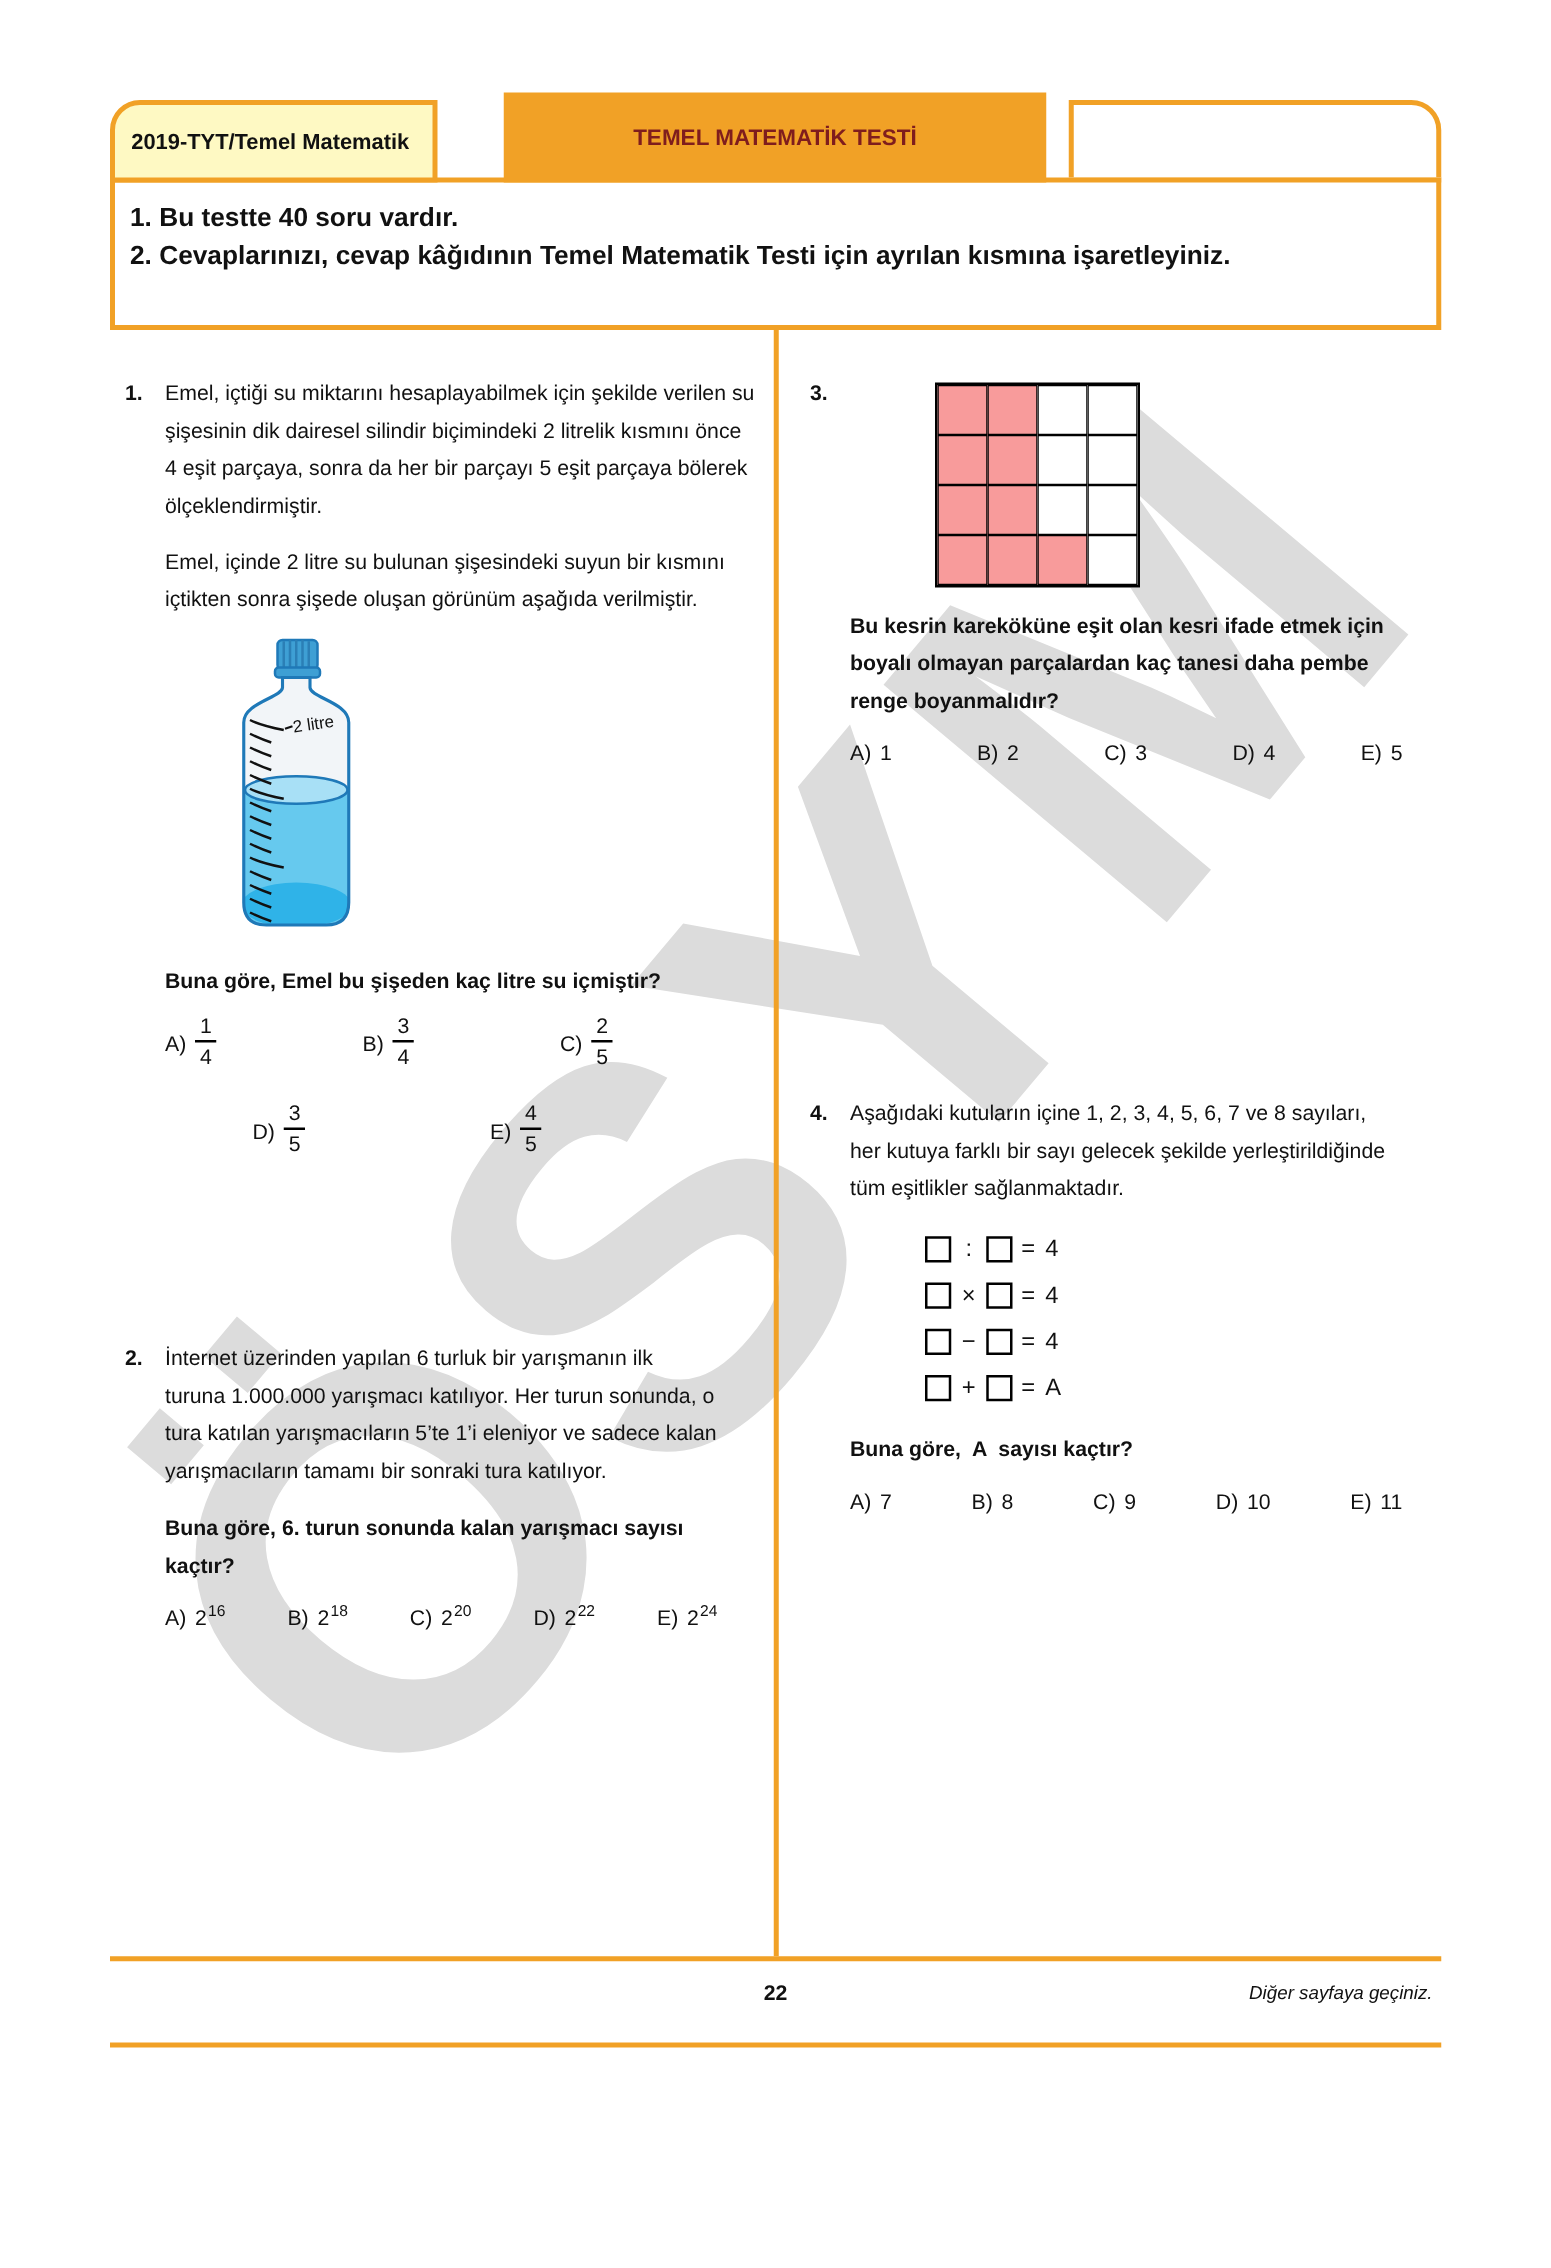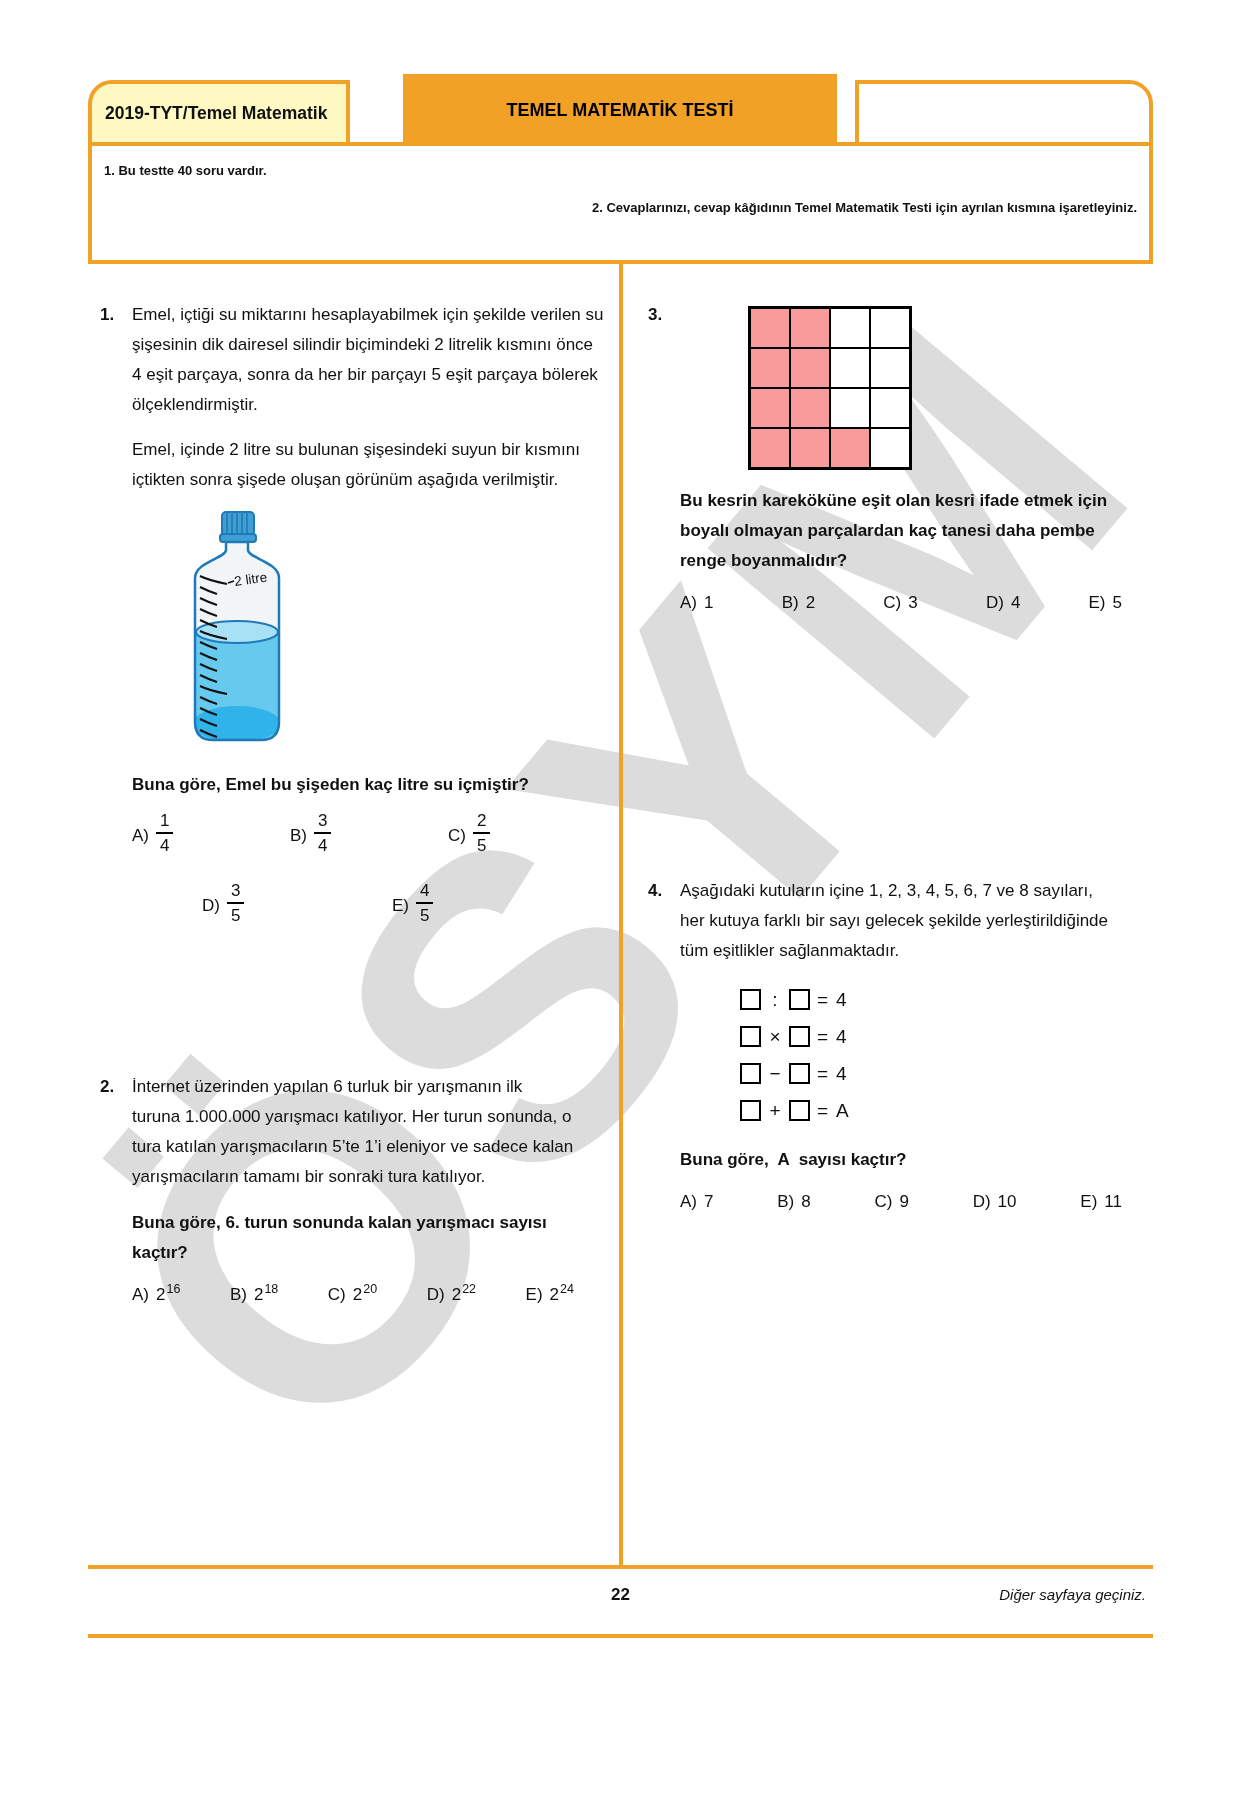--- a/index.html
+++ b/index.html
@@ -20,34 +20,34 @@
   
   .tab-exam {
     position:absolute; left:88px; top:80px; width:262px; height:66px;
     background:#fef9c3; border:4px solid var(--orange); border-radius:24px 0 0 0;
     box-sizing:border-box; display:flex; align-items:center; padding-left:13px;
     font-weight:bold; font-size:17.5px; z-index:3;
   }
   .title-box {
     position:absolute; left:403px; top:74px; width:434px; height:72px;
     background:var(--orange); display:flex; align-items:center; justify-content:center;
-    font-weight:bold; font-size:18px; color:#000000; z-index:3;
+    font-weight:bold; font-size:18px; color:#7f1d1d; z-index:3;
   }
   .tab-blank {
     position:absolute; left:855px; top:80px; width:298px; height:66px;
     background:#fff; border:4px solid var(--orange); border-radius:0 24px 0 0;
     box-sizing:border-box; z-index:2;
   }
   .instr-box {
     position:absolute; left:88px; top:142px; width:1065px; height:122px;
     box-sizing:border-box; border:4px solid var(--orange); background:#fff;
     padding:17px 12px; z-index:2;
   }
-  .instr-line { font-weight:bold; font-size:13px; }
-  .instr-line + .instr-line { margin-top:22px;text-align:right; }
+  .instr-line { font-weight:bold; font-size:21px; }
+  .instr-line + .instr-line { margin-top:6px; }
 
   
   .divider { position:absolute; left:619px; top:264px; width:4px; height:1301px; background:var(--orange); z-index:1; }
   .footer-line1 { position:absolute; left:88px; top:1565px; width:1065px; height:4px; background:var(--orange); z-index:2; }
   .footer-line2 { position:absolute; left:88px; top:1634px; width:1065px; height:4px; background:var(--orange); z-index:2; }
   .footer-page  { position:absolute; left:88px; top:1585px; width:1065px; text-align:center; font-weight:bold; font-size:17px; z-index:2; }
   .footer-note  { position:absolute; left:88px; top:1586px; width:1058px; text-align:right; font-style:italic; font-size:15px; z-index:2; }
 
   
   .q { position:absolute; display:flex; gap:10px; z-index:2; font-size:17px; line-height:30px; }

